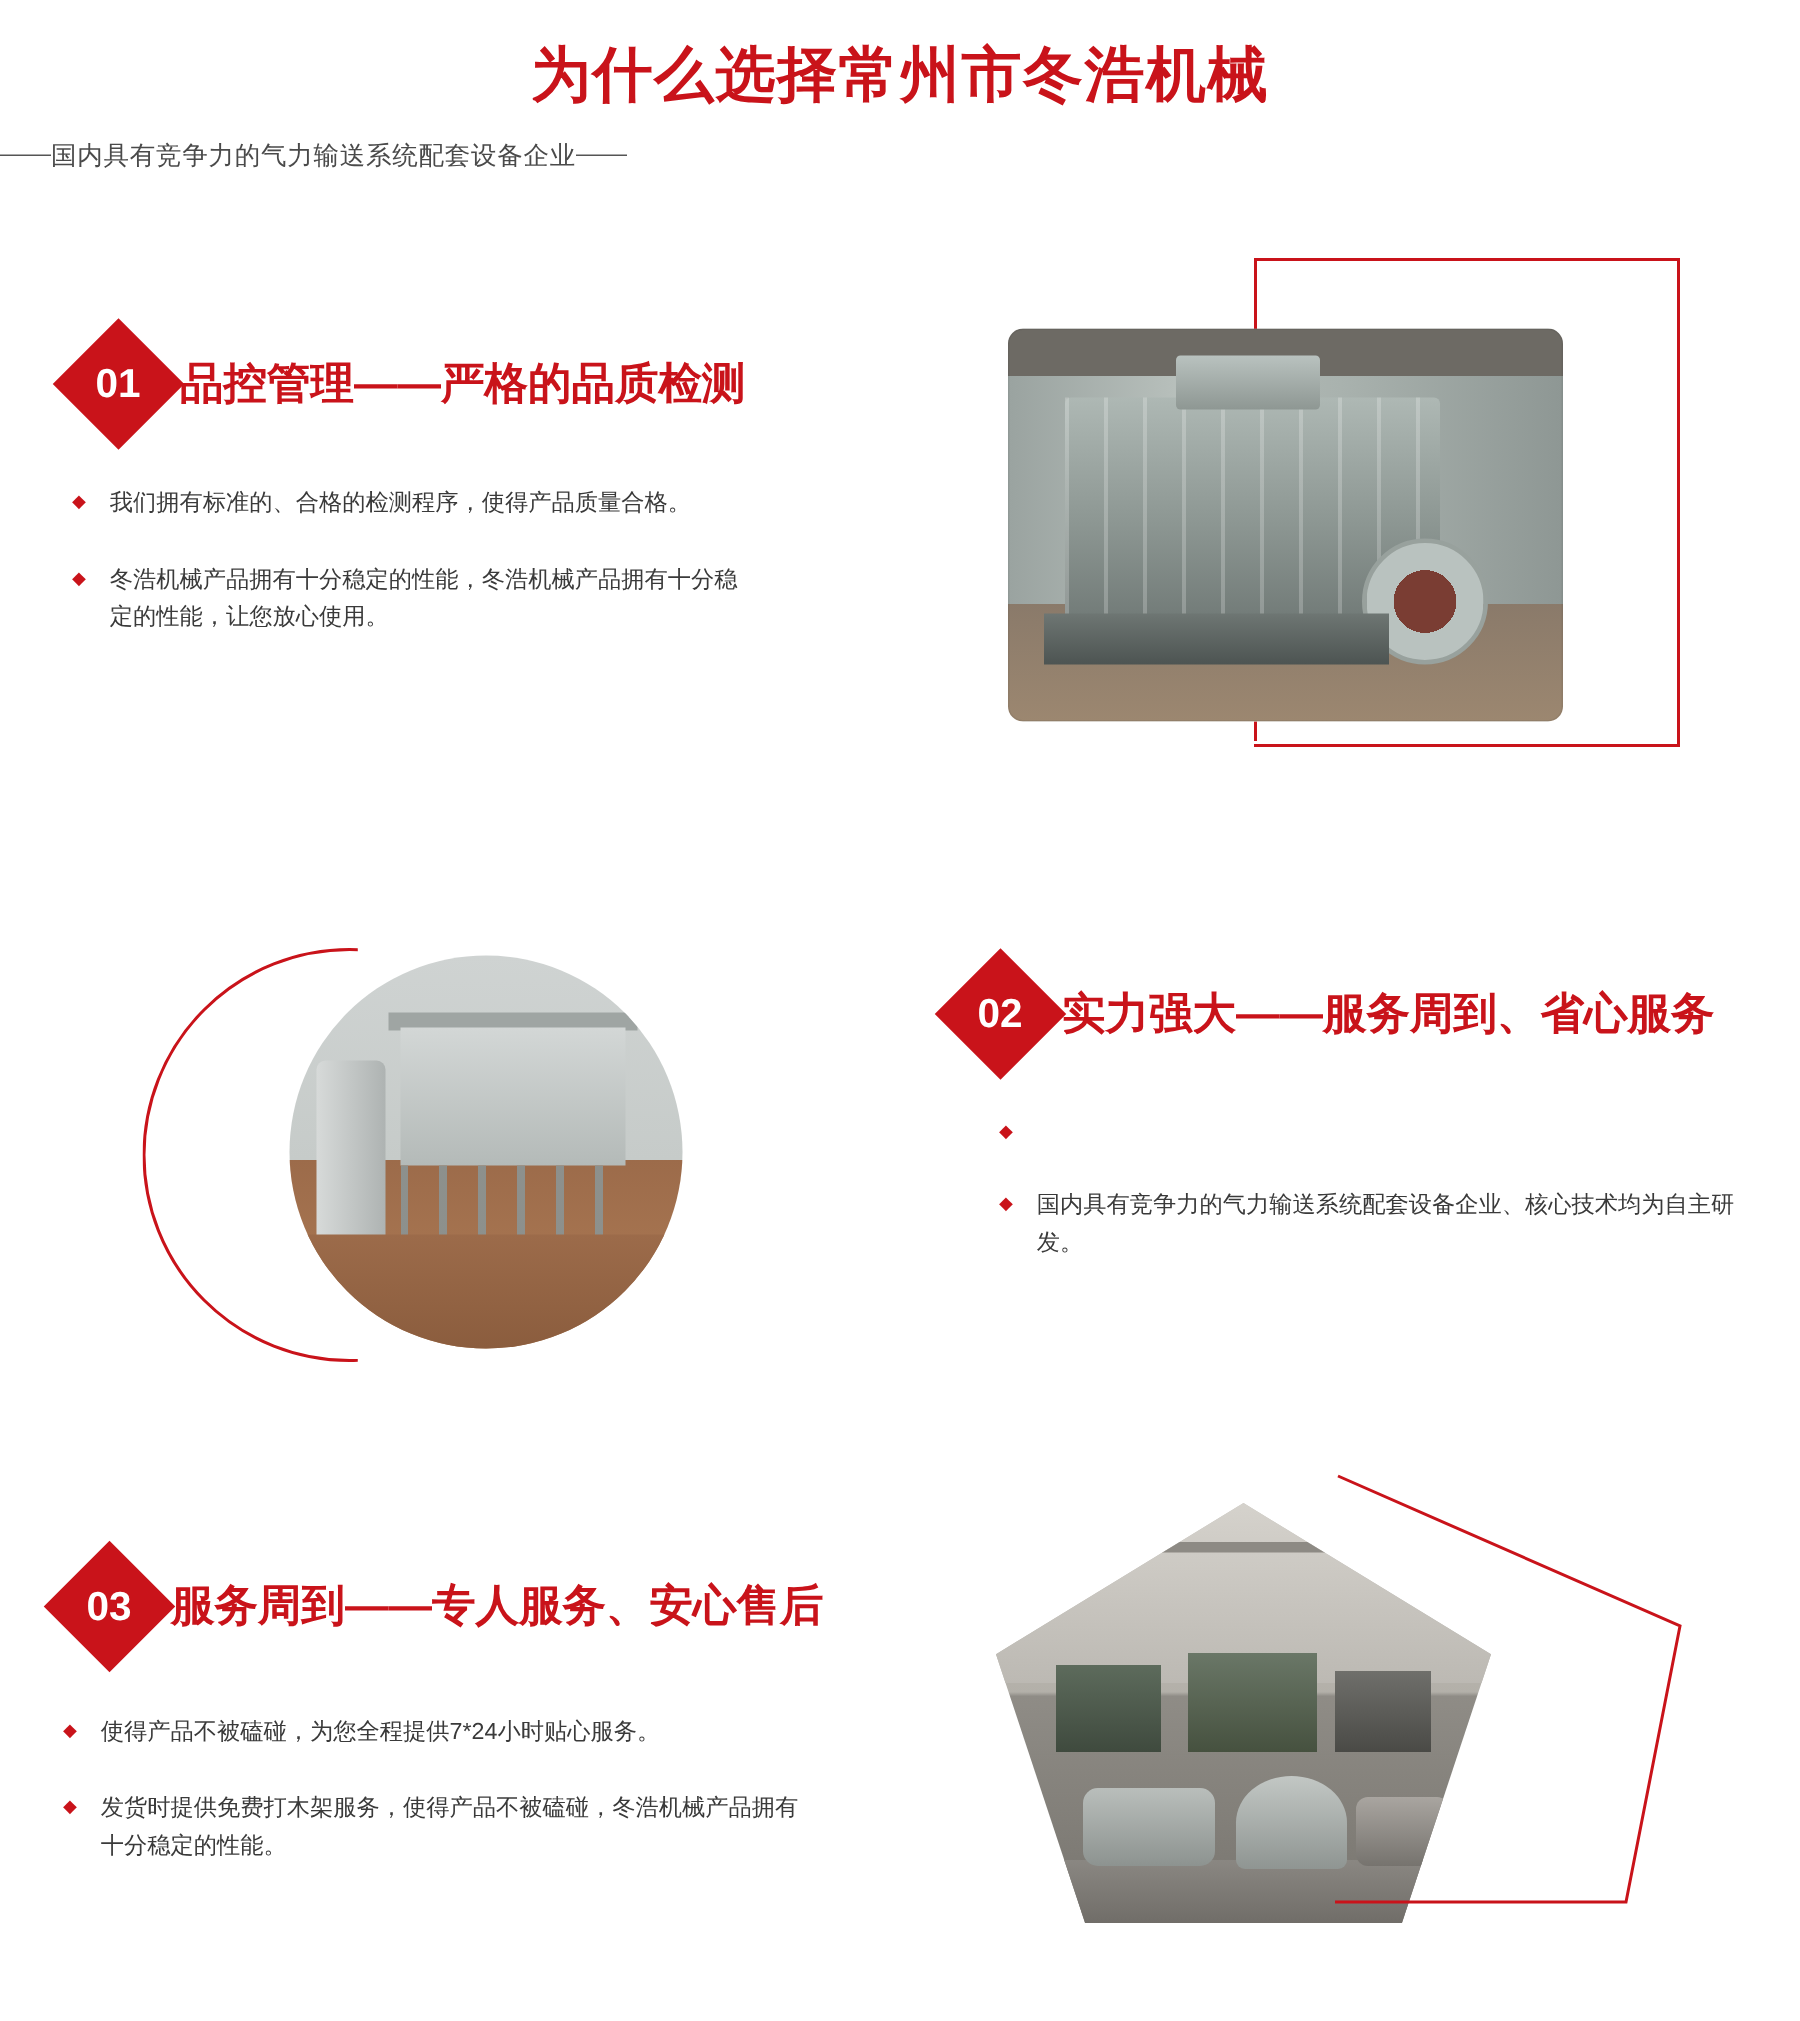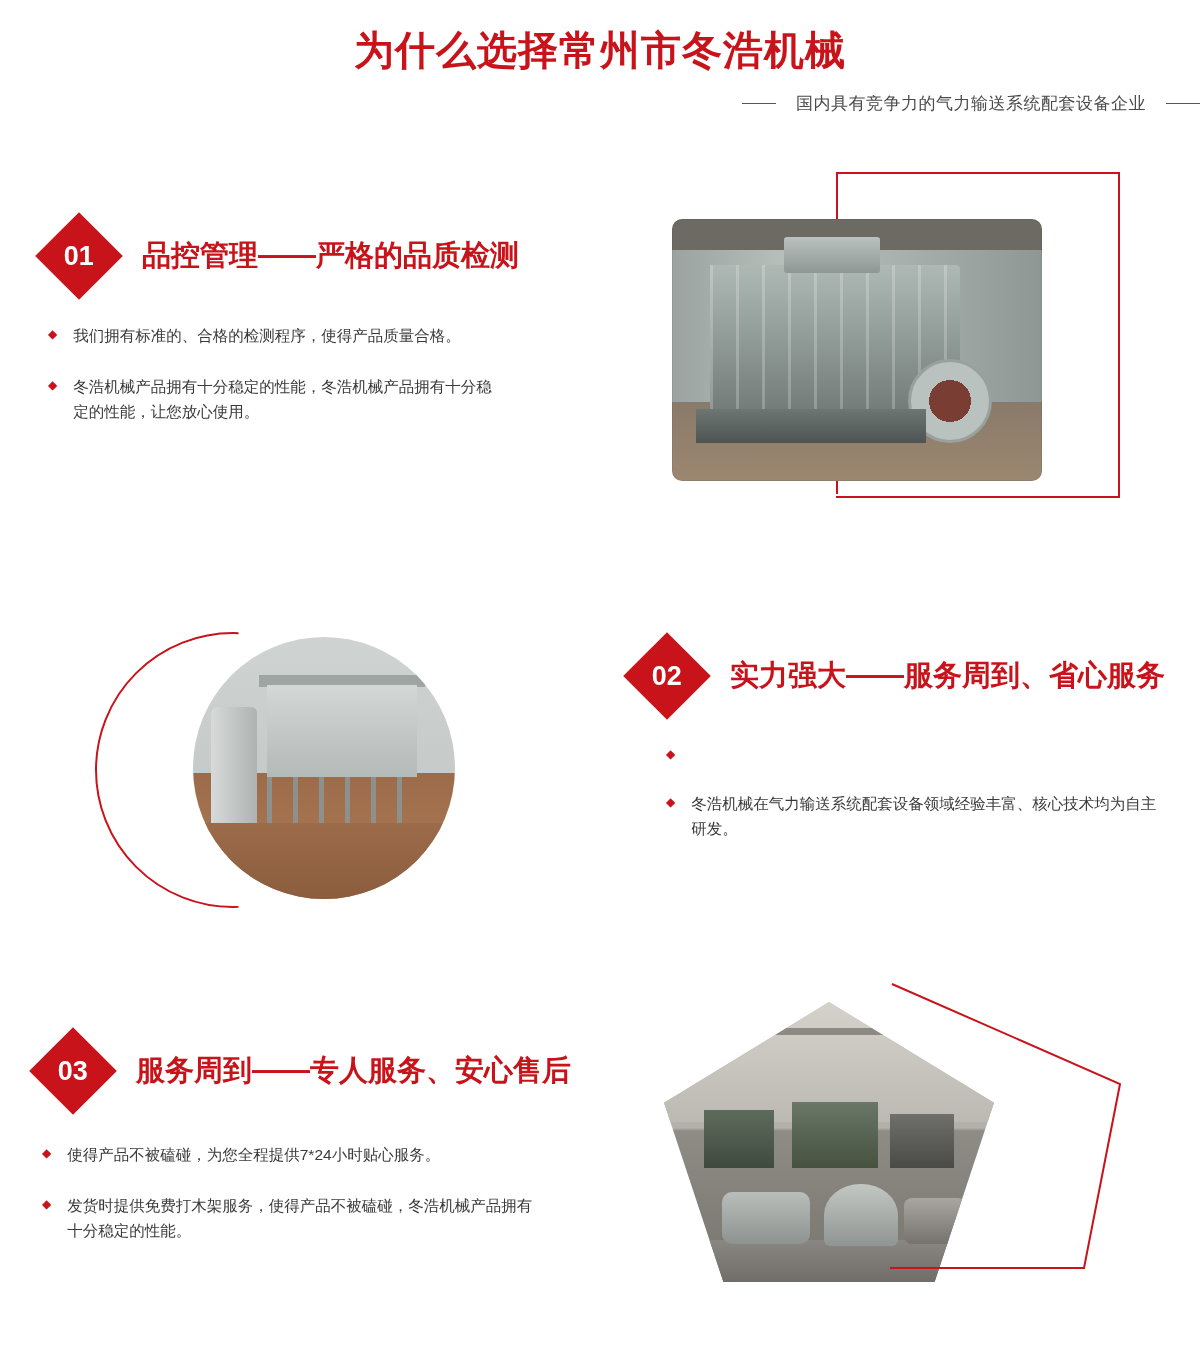--- a/index.html
+++ b/index.html
@@ -25,22 +25,22 @@
     font-size: 40px;
     font-weight: bold;
     color: #c9131a;
     letter-spacing: 1px;
     line-height: 1.2;
   }
   .header-sub-wrap {
     margin-top: 18px;
     display: flex;
     align-items: center;
-    justify-content: flex-end;
-    gap: 20px;
+    justify-content: flex-start;
+    gap: 0;
   }
   .header-sub {
     font-size: 17px;
     color: #4a4a4a;
     letter-spacing: 0.5px;
   }
   .sub-dash {
     display: inline-block;
     width: 34px;
     height: 1px;
@@ -71,21 +71,21 @@
     transform: rotate(-45deg);
     color: #ffffff;
     font-size: 27px;
     font-weight: bold;
     font-family: "Liberation Sans", sans-serif;
   }
   .sec-title {
     font-size: 29px;
     font-weight: bold;
     color: #c9131a;
-    margin-left: 32px;
+    margin-left: 10px;
     white-space: nowrap;
   }
 
   .bullets {
     margin-top: 36px;
   }
   .bullet {
     display: flex;
     align-items: flex-start;
     margin-bottom: 26px;
@@ -352,21 +352,21 @@
         <span>02</span>
       </div>
       <div class="sec-title">实力强大——服务周到、省心服务</div>
     </div>
     <div class="bullets">
       <div class="bullet" style="margin-left:30px">
         <span class="bullet-mark">◆</span>
       </div>
       <div class="bullet" style="margin-left:30px">
         <span class="bullet-mark">◆</span>
-        <span class="bullet-text" style="width:470px">冬浩机械在气力输送系统配套设备领域经验丰富、核心技术均为自主研发。</span>
+        <span class="bullet-text" style="width:470px">国内具有竞争力的气力输送系统配套设备企业、核心技术均为自主研发。</span>
       </div>
     </div>
   </div>
 </div>
 
 <div class="p2-arc"></div>
 <div class="photo photo2-circle">
   <div class="p2-roof"></div>
   <div class="p2-silo"></div>
   <div class="p2-box"></div>

